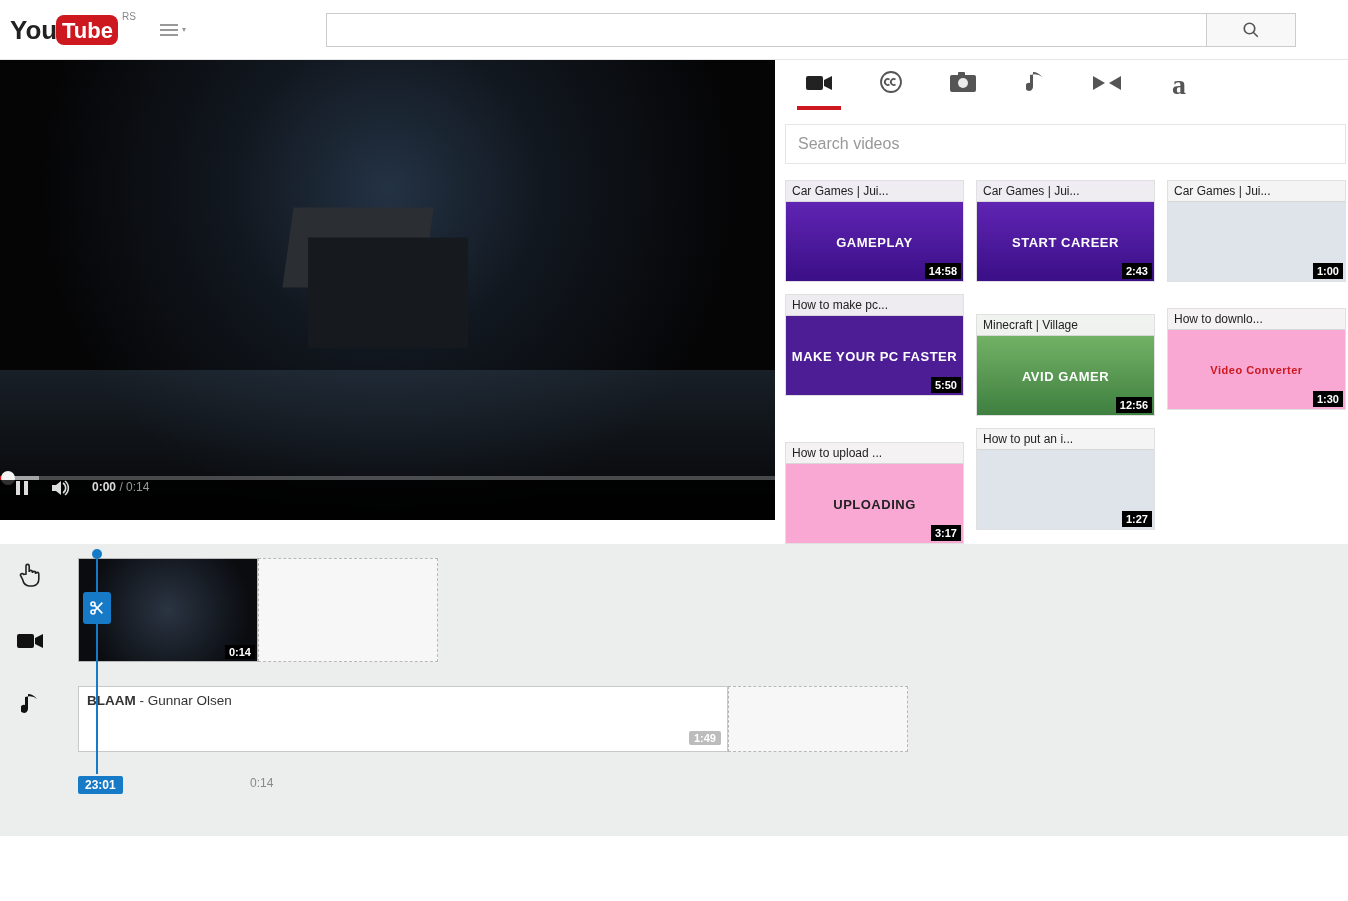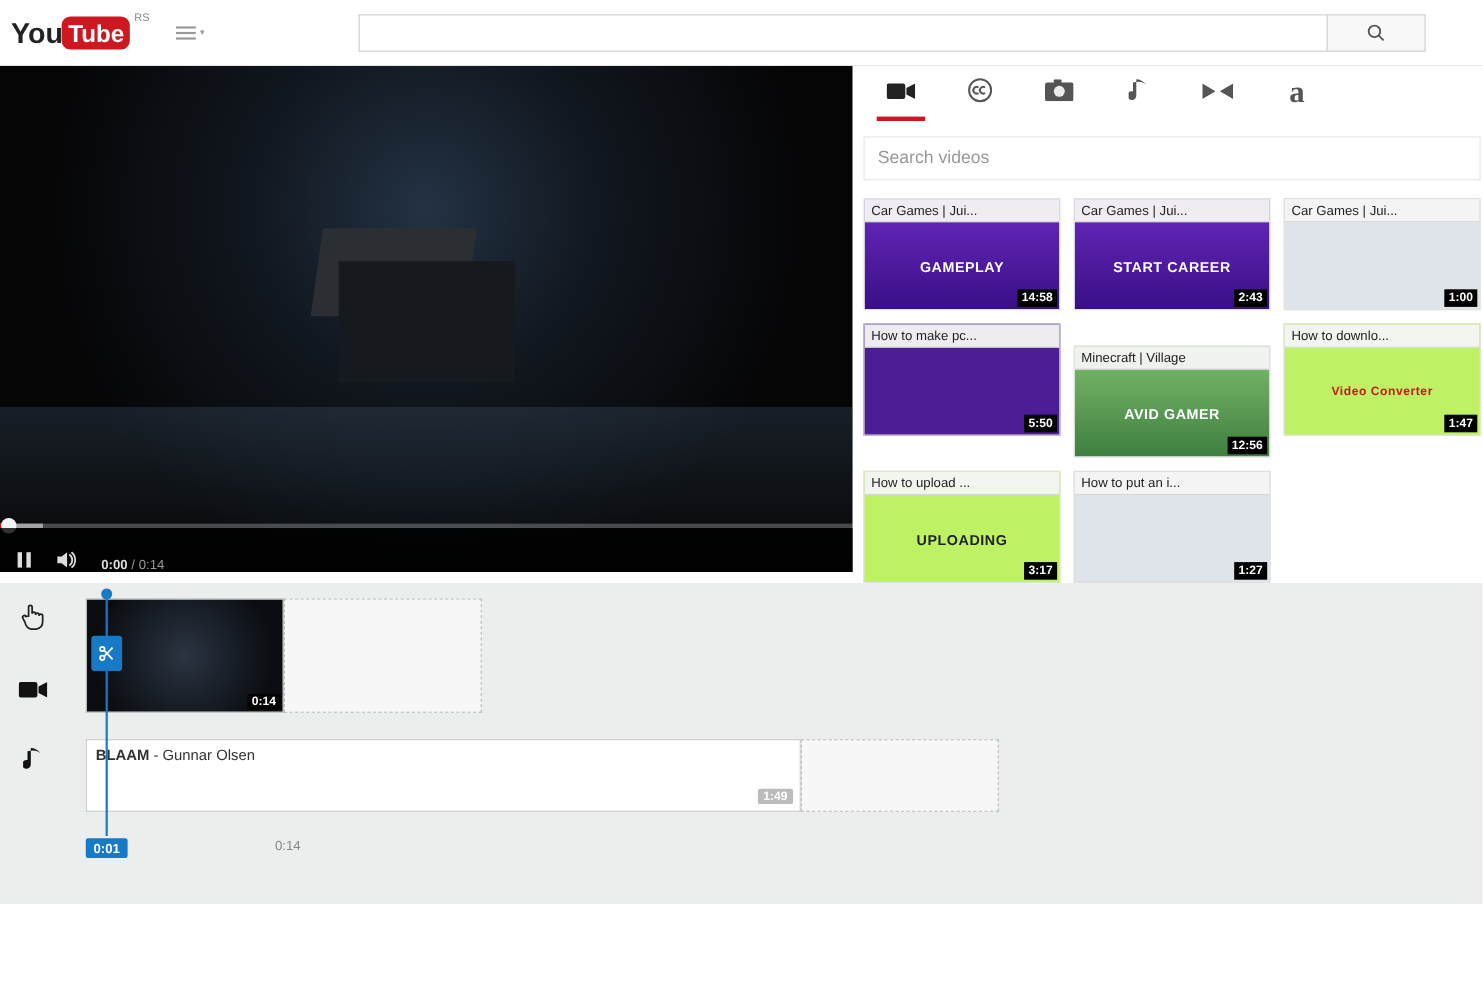--- a/index.html
+++ b/index.html
@@ -97,21 +97,21 @@
   }
   .progress .buf { position:absolute; left:0; top:0; bottom:0; width:5%; background:rgba(255,255,255,.5);}
   .progress .play { position:absolute; left:0; top:0; bottom:0; width:1%; background:var(--yt-red);}
   .progress .dot {
     position:absolute; left:1%; top:50%; width:14px; height:14px; margin:-7px 0 0 -7px;
     background:#f5f5f5; border-radius:50%;
   }
   .controls {
     position:absolute; left:0; right:0; bottom:0; height:40px;
     background: rgba(0,0,0,.8);
-    display:flex; align-items:flex-end; gap:20px; padding:0 12px;
+    display:flex; align-items:flex-start; gap:20px; padding:0 12px;
     color:#ddd;
   }
   .ctrl-ico { width:20px; text-align:center; cursor:pointer; color:#ddd; fill:#ddd; }
   .time { font-family: Arial; font-size:12px; }
   .time .dur { color:#999; }
 
   
   .side {
     flex:1;
     padding-left: 10px;
@@ -171,21 +171,21 @@
   }
   .thumb .t-body {
     position:absolute; left:0; right:0; top:22px; bottom:0;
     display:flex; align-items:center; justify-content:center;
     text-align:center; font-weight:bold; color:#fff;
     font-family: Impact, Arial; letter-spacing:.5px; font-size:13px;
   }
   .bg-juiced { background: linear-gradient(#6a2abf,#3a0f87); }
   .bg-black { background:#4c1d95; }
   .bg-mc { background: linear-gradient(#7fbf6f,#3f7f40); margin-top: 20px; }
-  .bg-white { background:#bef264; }
+  .bg-white { background:#f9a8d4;margin-top:14px; }
   .bg-white .t-body{ color:#222; }
   .bg-grey { background: #dfe4ea; }
   .badge-red { color:#cc181e; font-size:11px; font-weight:bold; }
 
   
   .editor {
     background: var(--editor-bg);
     padding: 14px 10px 40px 10px;
     display:flex;
     gap: 28px;
@@ -369,33 +369,34 @@
           <div class="t-body">START CAREER</div>
           <div class="t-time">2:43</div>
         </div>
         <div class="thumb bg-grey">
           <div class="t-title">Car Games | Jui...</div>
           <div class="t-body"></div>
           <div class="t-time">1:00</div>
         </div>
         <div class="thumb bg-black">
           <div class="t-title">How to make pc...</div>
+          <div class="t-body">MAKE YOUR PC FASTER</div>
           <div class="t-time">5:50</div>
         </div>
         <div class="thumb bg-mc">
           <div class="t-title">Minecraft | Village</div>
           <div class="t-body">AVID GAMER</div>
           <div class="t-time">12:56</div>
         </div>
         <div class="thumb bg-white">
           <div class="t-title">How to downlo...</div>
           <div class="t-body">
             <span class="badge-red">Video Converter</span>
           </div>
-          <div class="t-time">1:47</div>
+          <div class="t-time">1:30</div>
         </div>
         <div class="thumb bg-white">
           <div class="t-title">How to upload ...</div>
           <div class="t-body">UPLOADING</div>
           <div class="t-time">3:17</div>
         </div>
         <div class="thumb bg-grey">
           <div class="t-title">How to put an i...</div>
           <div class="t-body"></div>
           <div class="t-time">1:27</div>
@@ -449,17 +450,17 @@
       <div class="audio-clip">
         <span>
           <b>BLAAM</b> - <span>Gunnar Olsen</span>
         </span>
         <span class="dur-badge">1:49</span>
       </div>
       <div class="empty-slot slot-audio"></div>
     </div>
 
     <div class="ruler">
-      <span class="tick main" style="left:0;">0:01</span>
+      <span class="tick main" style="left:0;">23:01</span>
       <span class="tick" style="left:172px;">0:14</span>
     </div>
   </div>
 </div>
 
 </body></html>

